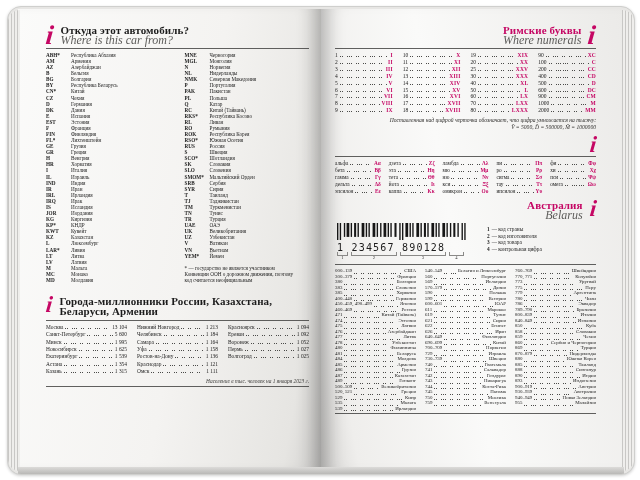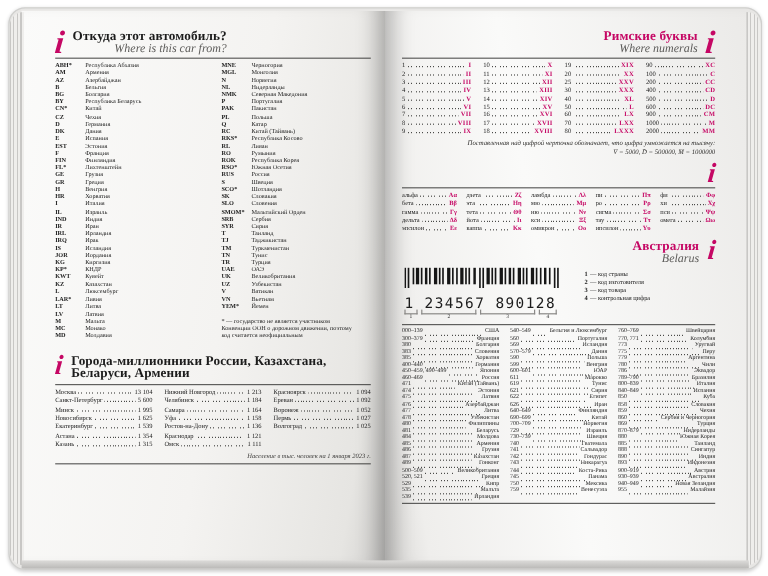--- a/index.html
+++ b/index.html
@@ -26,21 +26,21 @@
   .page.left .content{left:28px;right:12px;}
   .page.right .content{left:14px;right:28px;}
 
   .sec-head{display:flex;gap:7px;align-items:flex-start;margin-bottom:3px;}
   .sec-head.rt{justify-content:flex-end;text-align:right;}
   .ig{font-style:italic;font-weight:bold;color:var(--acc);font-size:27px;line-height:20px;
       transform:skewX(-6deg);}
   .ig.sm{font-size:23px;line-height:17px;}
   .t-title{font-weight:bold;font-size:11px;line-height:10.5px;letter-spacing:.1px;}
   .rt .t-title{color:var(--acc);}
-  .t-sub{font-style:italic;font-size:10px;line-height:9.5px;color:#5d5c5a;text-align:right;}
+  .t-sub{font-style:italic;font-size:12px;line-height:9.5px;color:#5d5c5a;}
   .rule{border:0;border-top:1px solid #3a3a38;height:0;margin:2px 0 3px 0;opacity:.8;}
 
   
   .cars{display:flex;gap:14px;font-size:5.2px;line-height:6.08px;}
   .grp{flex:1;min-width:0;}
   .car-row{display:flex;}
   .car-row .c{width:25px;font-weight:bold;flex:none;}
   .car-row .n{flex:1;}
   .car-note{margin-top:6px;font-size:5.2px;line-height:6.1px;width:88%;}
 
@@ -60,22 +60,22 @@
   .rfoot{text-align:right;font-style:italic;font-size:5.6px;line-height:6.8px;color:#2e2d2b;margin:3px 0 5px;}
 
   
   .greek{display:flex;gap:8px;font-size:5.3px;line-height:7.1px;margin-bottom:5px;}
   .greek .gl{color:var(--acc);font-weight:bold;}
 
   
   .bc-wrap{display:flex;gap:12px;margin:2px 0 3px;}
   .bc{width:138px;flex:none;padding-left:2px;}
   .bars{display:block;width:130px;height:17px;}
-  .bc-num{font-family:"DejaVu Sans Mono",monospace;font-size:12px;letter-spacing:1.2px;
-          line-height:7px;margin-top:10px;}
+  .bc-num{font-family:"DejaVu Sans Mono",monospace;font-size:10px;letter-spacing:1.2px;
+          line-height:7px;margin-top:4px;}
   .braces{display:flex;gap:3px;margin-top:1px;height:9px;}
   .brace{position:relative;height:3px;border:1px solid #8a8987;border-top:none;}
   .brace:nth-of-type(1){width:9px;}
   .brace:nth-of-type(2){width:44px;}
   .brace:nth-of-type(3){width:44px;}
   .brace:nth-of-type(4){width:13px;}
   .brace .bd{position:absolute;left:50%;top:3px;transform:translateX(-50%);
              font-style:normal;font-size:4.6px;line-height:5px;color:#333;}
   .legend{font-size:5.3px;line-height:6.6px;padding-top:3px;}
   .leg-row .ln{font-weight:bold;margin-right:2px;}

